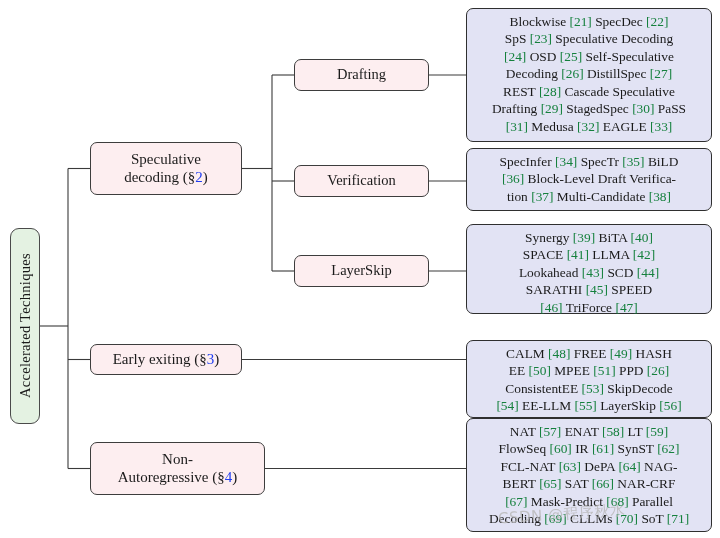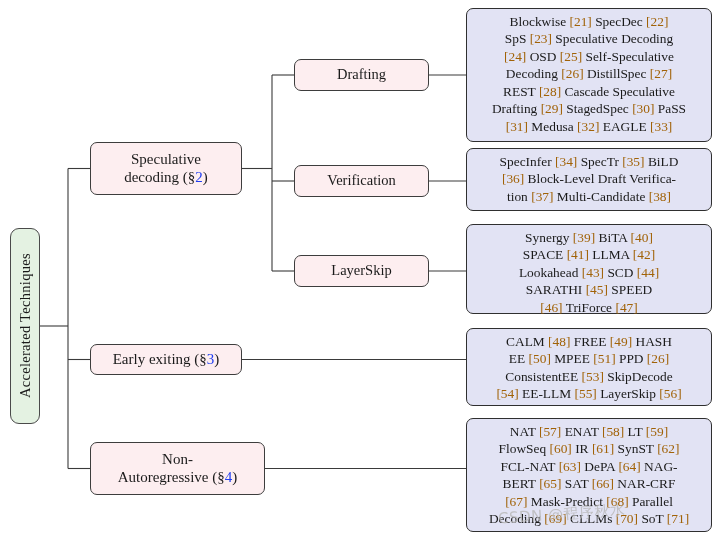--- a/index.html
+++ b/index.html
@@ -86,27 +86,27 @@
     border-color: #2f2f2f;
     font-size: 13.4px;
     line-height: 1.30;
     padding: 4px 7px;
     text-align: center;
     display: block;
   }
   #leaf-drafting     { left: 466px; top: 8px;   width: 246px; height: 134px; }
   #leaf-verification { left: 466px; top: 148px; width: 246px; height: 63px;  }
   #leaf-integrated   { left: 466px; top: 224px; width: 246px; height: 90px;  }
-  #leaf-early        { left: 466px; top: 328px; width: 246px; height: 78px;  }
+  #leaf-early        { left: 466px; top: 340px; width: 246px; height: 78px;  }
   #leaf-nonauto      { left: 466px; top: 418px; width: 246px; height: 114px; }
   .leaf .inner {
     display: block;
     width: 100%;
   }
-  .ref { color: #a16207; }
+  .ref { color: #15803d; }
   .sec { color: #1f3df0; }
   
   #watermark {
     position: absolute;
     left: 498px;
     top: 505px;
     font-size: 15px;
     color: #b9b9b9;
     opacity: 0.82;
     letter-spacing: 0.5px;

